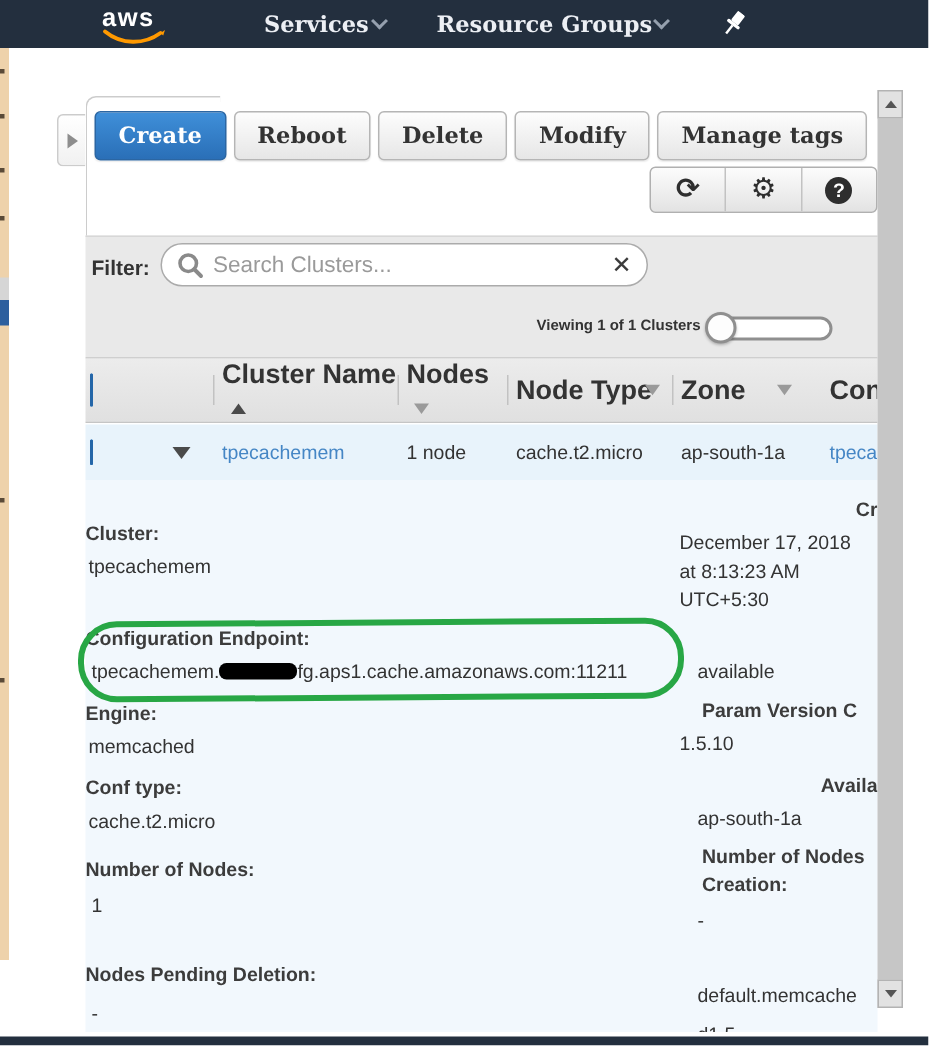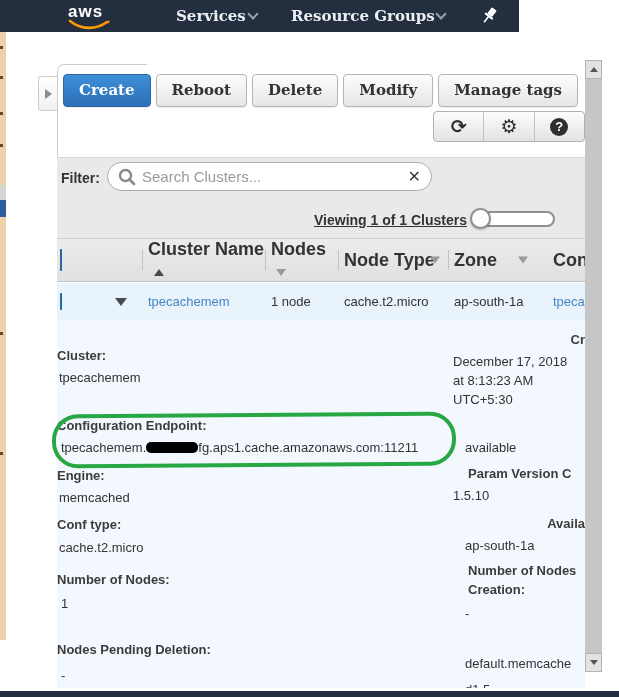--- a/index.html
+++ b/index.html
@@ -4,21 +4,21 @@
 <style>
   * { margin:0; padding:0; box-sizing:border-box; }
   html,body { width:619px; height:697px; }
   body {
     font-family:"Liberation Sans","DejaVu Sans",sans-serif;
     background:#fff; position:relative; overflow:hidden; color:#333;
   }
   .abs { position:absolute; }
 
   
-  .topnav { left:0; top:0; width:519px; height:32px; background:#232f3e; z-index:30; }
+  .topnav { left:0; top:0; width:619px; height:32px; background:#232f3e; z-index:30; }
   .logo { left:66px; top:2px; width:46px; height:28px; }
   .logo-text { color:#fff; font-weight:bold; font-size:17px; letter-spacing:1px;
     font-family:"Liberation Sans",sans-serif; position:absolute; top:0; left:2px;}
   .nav-item { color:#eceff4; font-weight:bold; font-size:15px;
     font-family:"DejaVu Serif","Liberation Serif",serif; top:7px; white-space:nowrap; cursor:pointer; }
   .chev { width:8px; height:8px; border-right:2px solid #95a0ae; border-bottom:2px solid #95a0ae;
     transform:rotate(45deg); display:inline-block; position:absolute; top:10px; }
 
   
   .sliver { left:0; top:32px; width:6px; height:608px; background:#eed2ab; z-index:5; }
@@ -62,21 +62,21 @@
     border-top:1px solid #d7d7d7; }
   .filter-label { position:absolute; left:4px; top:12px; font-weight:bold; font-size:14px; color:#333; }
   .searchbox { position:absolute; left:50px; top:4px; width:325px; height:29px; background:#fff;
     border:1px solid #ababab; border-radius:15px; display:flex; align-items:center; }
   .mag { margin-left:10px; flex:0 0 auto; }
   .searchbox input { border:none; outline:none; flex:1; font-size:15px; color:#555;
     font-family:"Liberation Sans",sans-serif; background:transparent; margin-left:6px; }
   .searchbox input::placeholder { color:#9a9a9a; }
   .clear-x { margin-right:10px; font-size:16px; font-weight:bold; color:#3c3c3c; cursor:pointer;
     font-family:"DejaVu Sans",sans-serif; line-height:1; }
-  .viewing { position:absolute; right:118px; top:54px; font-weight:bold; font-size:14px; color:#333;text-decoration:underline; }
+  .viewing { position:absolute; right:118px; top:54px; font-weight:bold; font-size:10px; color:#333; }
   .pager-track { position:absolute; left:416px; top:53px; width:82px; height:16px; background:#fff;
     border:2px solid #8f8f8f; border-radius:9px; cursor:pointer; }
   .pager-knob { position:absolute; left:413px; top:50px; width:21px; height:21px; background:#fdfdfd;
     border:2px solid #8f8f8f; border-radius:50%; box-shadow:0 1px 2px rgba(0,0,0,.25); cursor:pointer; }
 
   
   .thead { left:57px; top:238px; width:528px; height:44px; background:linear-gradient(#ececec,#e0e0e0);
     border-top:1px solid #cfcfcf; border-bottom:1px solid #c5c5c5; display:flex; align-items:center;
     font-weight:bold; font-size:18px; color:#333; overflow:hidden; }
   .trow { left:57px; top:283px; width:528px; height:37px; background:#e8f3fb;

